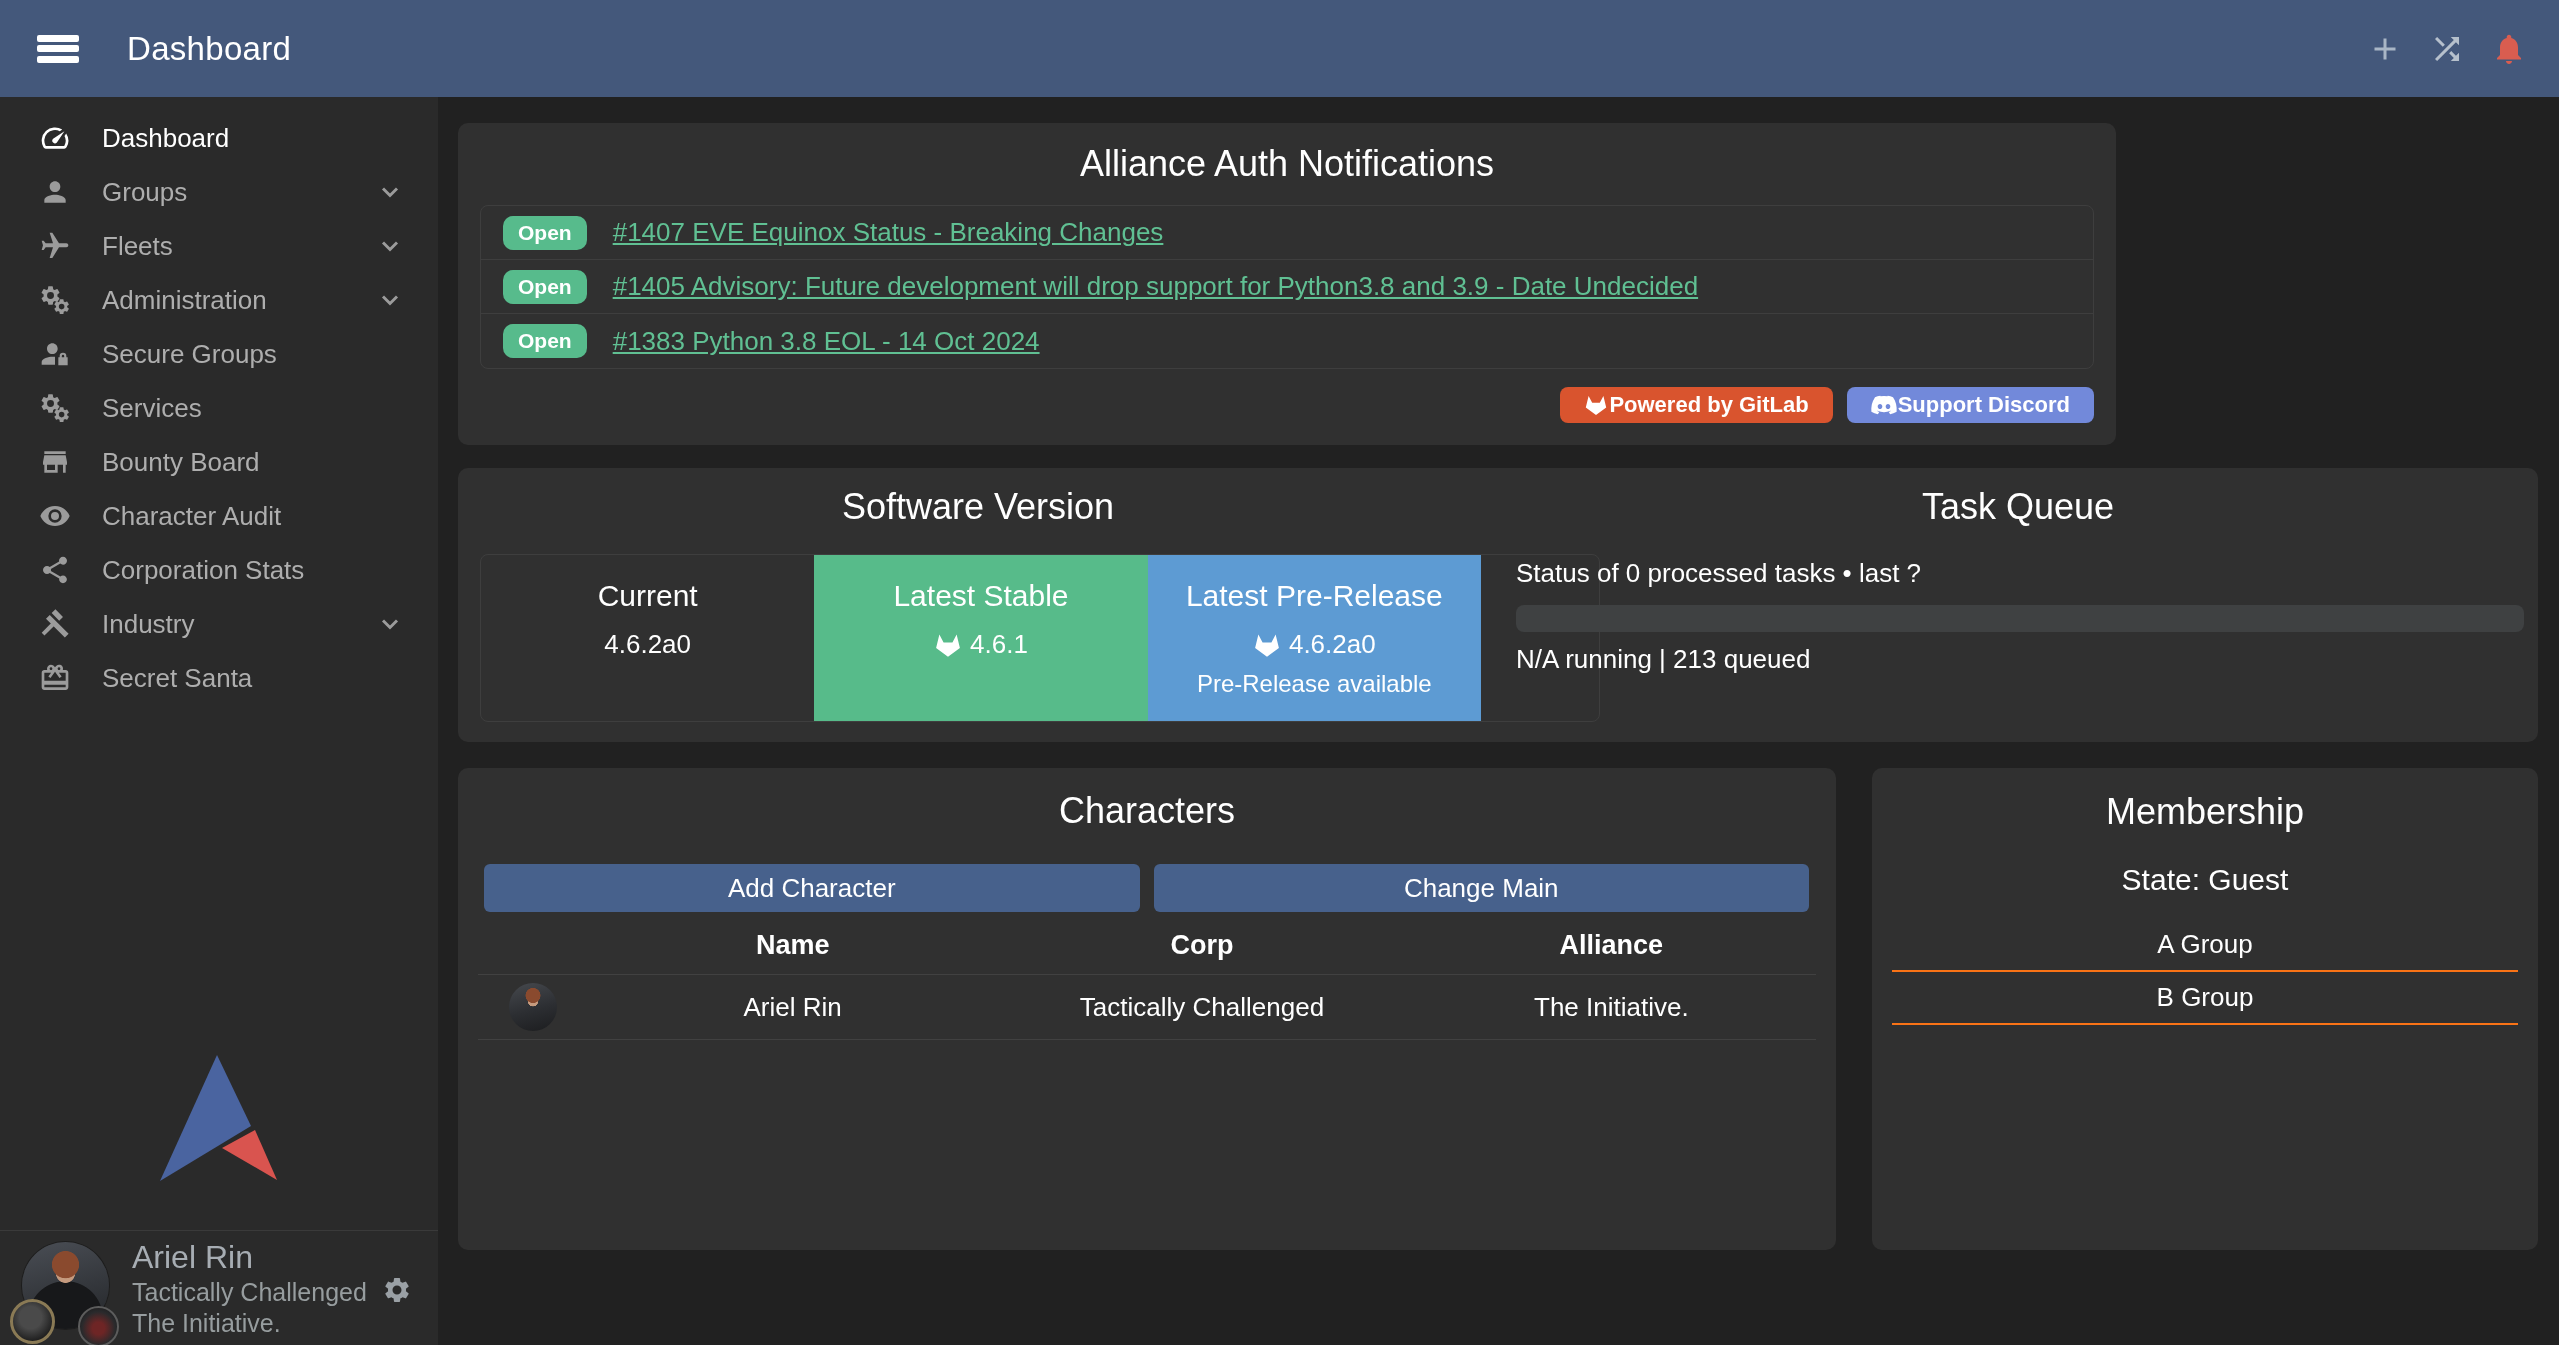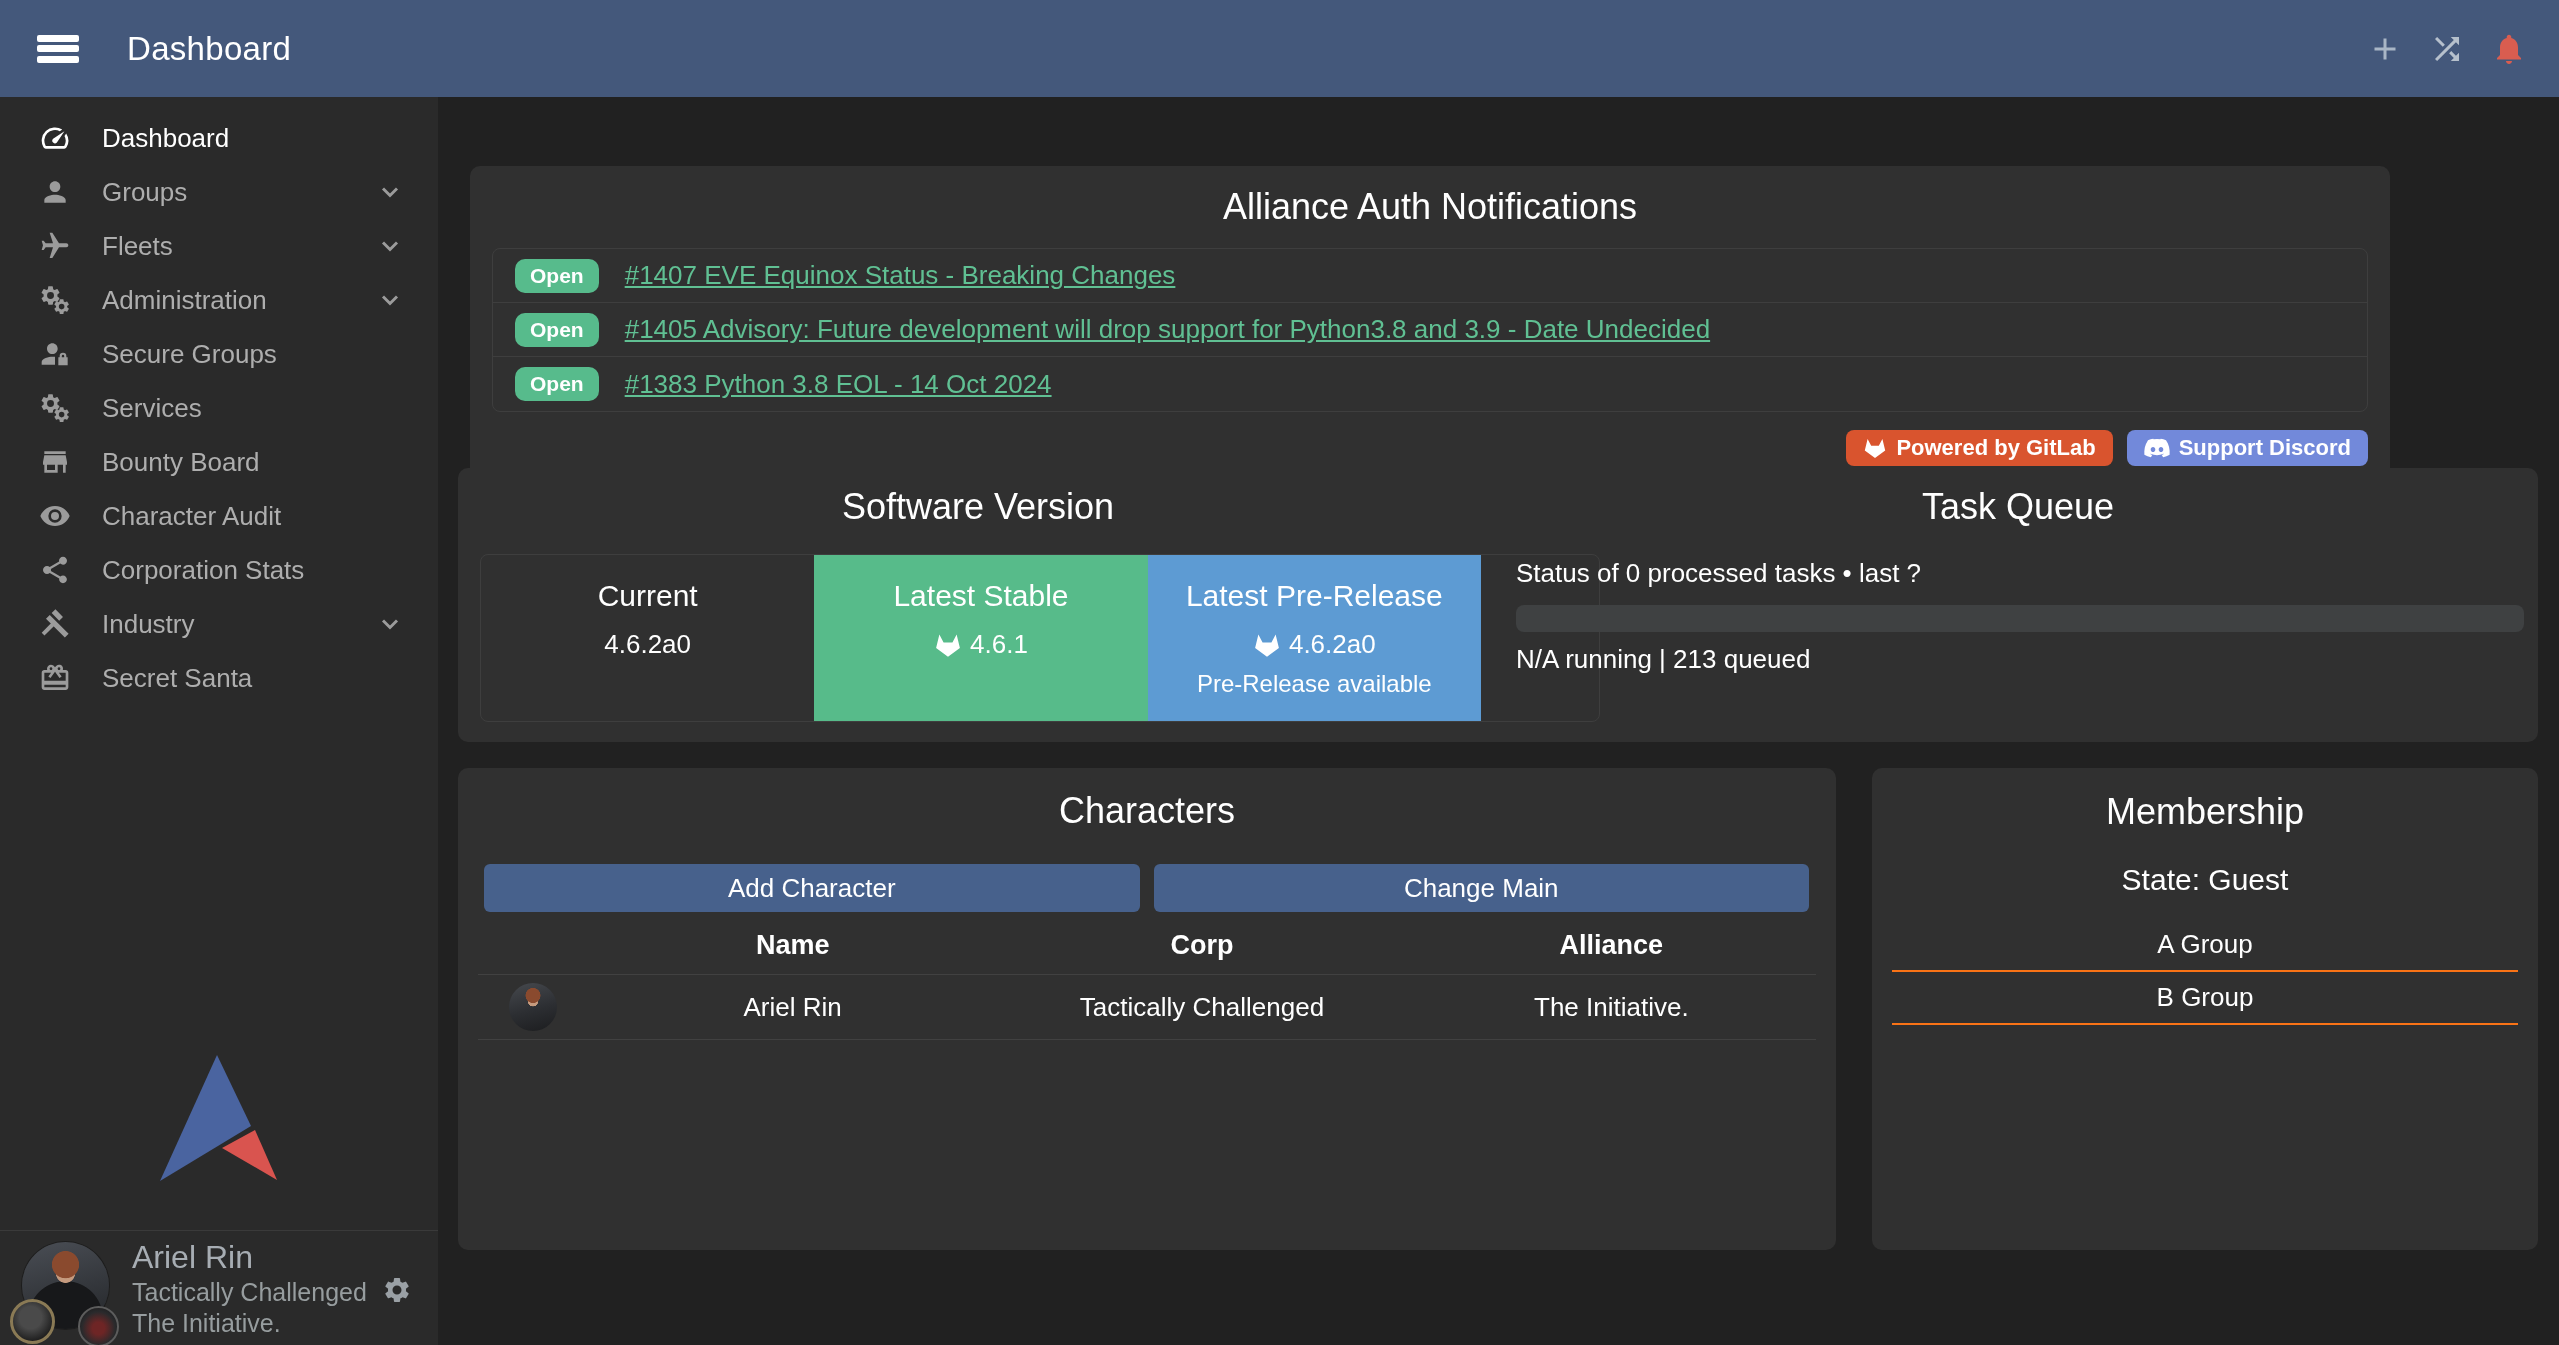--- a/index.html
+++ b/index.html
@@ -67,33 +67,33 @@
   .user-name { font-size:32px; color:#a7adb3; }
   .user-sub { font-size:25px; color:#979d9f; }
   .user-gear { position:absolute; right:26px; top:44px; width:30px; height:30px; color:#9aa0a5; cursor:pointer; }
 
   
   .main { position:absolute; left:438px; top:97px; width:2121px; height:1248px; }
   .panel { position:absolute; background:#303030; border-radius:10px; }
   .panel-title { text-align:center; font-size:36px; font-weight:500; color:#fff; }
 
   
-  .panel-notifications { left:32px; top:26px; width:1920px; height:322px;margin-top:43px; }
+  .panel-notifications { left:20px; top:26px; width:1658px; height:322px; }
   .panel-notifications .panel-title { padding-top:20px; }
   .notif-list { margin:20px 22px 0 22px; border:1px solid #3e3e3e; border-radius:8px; }
   .notif-row { height:54px; display:flex; align-items:center; padding-left:22px; border-bottom:1px solid #3e3e3e; }
   .notif-row:last-child { border-bottom:none; }
   .badge-open {
     background:#57bb8c; color:#fff; font-weight:bold; font-size:21px;
     padding:5px 15px; border-radius:10px; margin-right:26px;
   }
   .notif-link { color:#60c093; font-size:26px; text-decoration:underline; cursor:pointer; }
   .notif-footer { display:flex; justify-content:flex-end; gap:14px; margin:18px 22px 0 0; }
   .pill-badge {
-    display:flex; align-items:center; gap:9px; height:36px; padding:0 17px;
+    display:flex; align-items:center; gap:1px; height:36px; padding:0 24px;
     border-radius:8px; color:#fff; font-weight:bold; font-size:22px; cursor:pointer;
   }
   .pill-gitlab { background:#d9542e; }
   .pill-discord { background:#7289da; }
 
   
   .panel-row2 { left:20px; top:371px; width:2080px; height:274px; display:flex; }
   .sv-section { width:1040px; }
   .sv-section .panel-title { padding-top:18px; }
   .version-strip {

